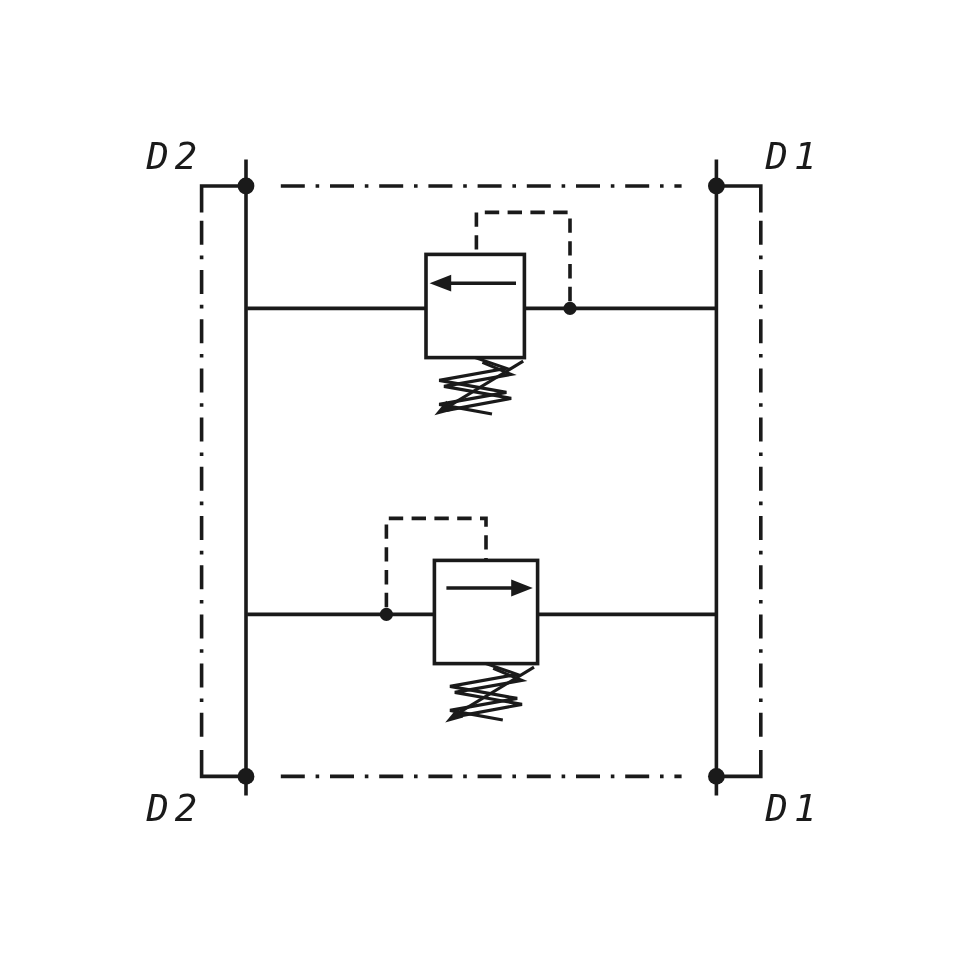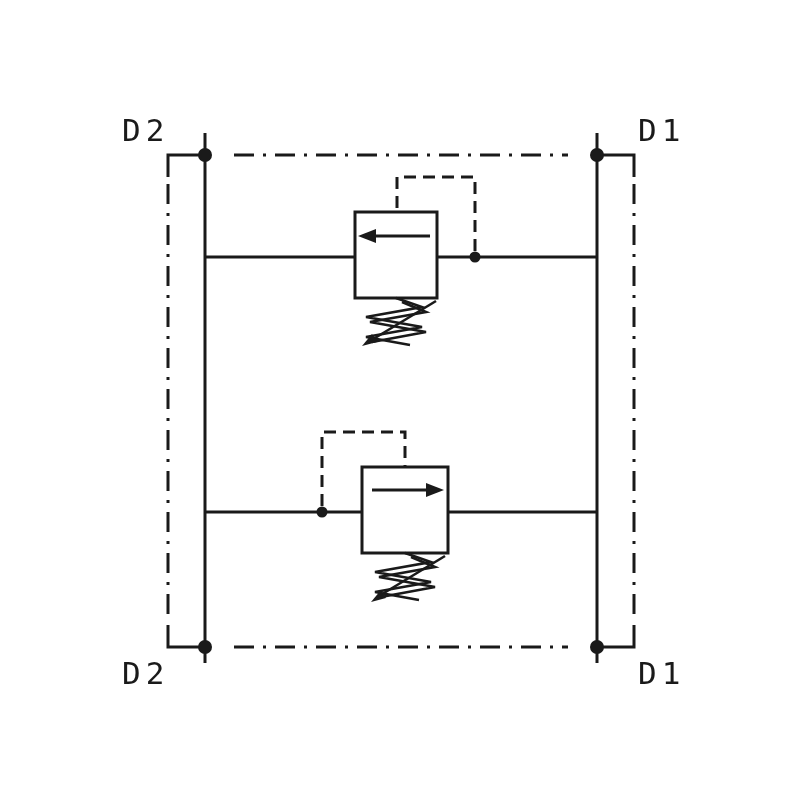--- a/index.html
+++ b/index.html
@@ -3,20 +3,21 @@
 <meta charset="utf-8">
 <style>
   :root { --line: #1a1a1a; --bg: #ffffff; }
   html, body { margin: 0; padding: 0; }
   body { background: var(--bg); }
   .canvas {
     width: 800px; height: 712px;
     background: var(--bg);
     position: relative;
     font-family: "DejaVu Sans Mono", "Liberation Mono", monospace;
+    font-style: italic;
   }
   svg { display: block; }
   .ln   { stroke: var(--line); stroke-width: 3; fill: none; stroke-linecap: butt; }
   .ln2  { stroke: var(--line); stroke-width: 2.6; fill: none; }
   .dashdot { stroke: var(--line); stroke-width: 3; fill: none; stroke-dasharray: 20 9 3 9; }
   .dash    { stroke: var(--line); stroke-width: 3; fill: none; stroke-dasharray: 12 7; }
   .dotfill { fill: var(--line); stroke: none; }
   .box  { stroke: var(--line); stroke-width: 3; fill: var(--bg); }
   text.lbl {
     font-family: "DejaVu Sans Mono", "Liberation Mono", monospace;

